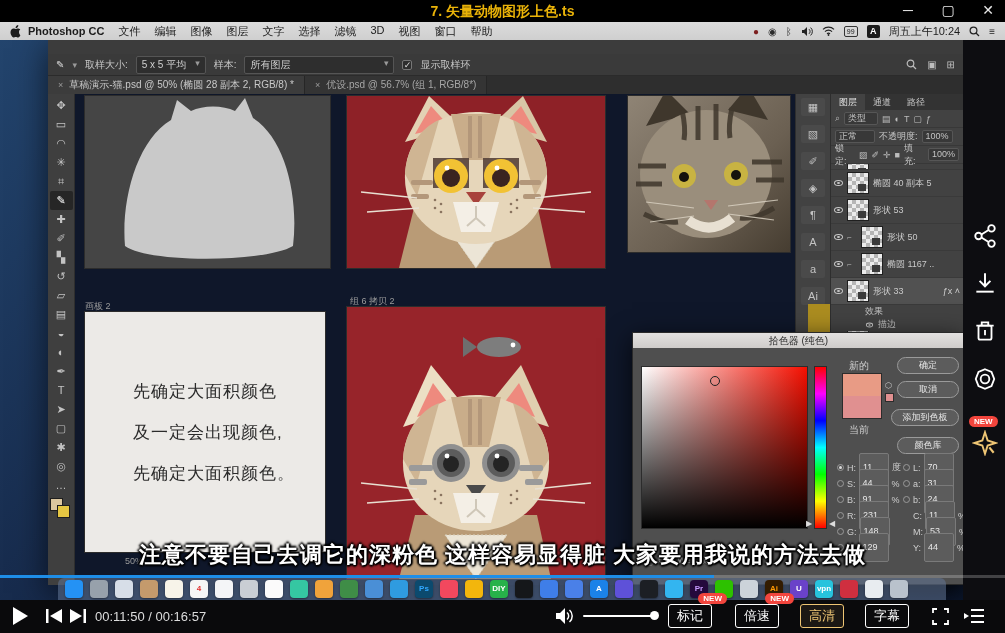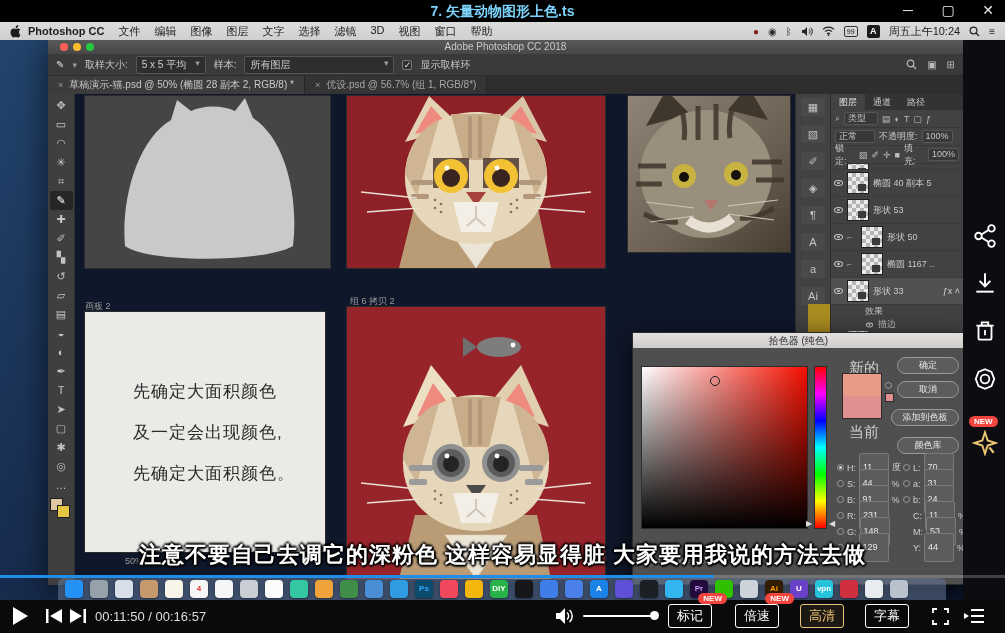--- a/index.html
+++ b/index.html
@@ -2,21 +2,21 @@
 <html><head>
 <meta charset="utf-8">
 <style>
   *{margin:0;padding:0;box-sizing:border-box}
   html,body{width:1005px;height:633px;overflow:hidden}
   body{position:relative;background:#000;font-family:"Liberation Sans",sans-serif;-webkit-font-smoothing:antialiased}
   .abs{position:absolute}
 
   
   .vtitlebar{left:0;top:0;width:1005px;height:22px;background:#000;z-index:30}
-  .vtitle{width:100%;text-align:center;line-height:22px;color:#7dd3fc;font-size:14px;font-weight:bold}
+  .vtitle{width:100%;text-align:center;line-height:22px;color:#eab308;font-size:14px;font-weight:bold}
   .wbtn{top:0;height:22px;line-height:20px;color:#e8e8e8;font-size:14px;text-align:center;width:26px;cursor:default}
   .subtitle{left:0;top:540px;width:1005px;text-align:center;color:#fff;font-size:22px;font-weight:bold;z-index:22;
     text-shadow:-2px 0 2px #000,2px 0 2px #000,0 -2px 2px #000,0 2px 2px #000,1px 1px 1px #000;letter-spacing:1px}
   .progress{left:0;top:575px;width:1005px;height:3px;background:rgba(255,255,255,.22);z-index:26}
   .progress-fill{height:3px;background:#1e8ee8}
   .playerbar{left:0;top:600px;width:1005px;height:33px;background:#0a0a0c;z-index:40}
   .pb-item{position:absolute;color:#e8e8e8}
   .pb-time{font-size:13px;color:#ddd;top:9px;left:95px}
   .pb-btn{position:absolute;top:4px;width:44px;height:24px;border:1.5px solid #fff;border-radius:3px;color:#fff;
     font-size:13px;text-align:center;line-height:21px;background:transparent;cursor:pointer}
@@ -99,21 +99,21 @@
   
   .cpicker{left:632px;top:332px;width:333px;height:253px;background:#4f4f4f;z-index:12;
     box-shadow:0 6px 24px rgba(0,0,0,.7);border:1px solid #2a2a2a}
   .cp-title{height:15px;background:linear-gradient(#e3e1e0,#cfccca);color:#2c2c2c;font-size:10px;text-align:center;line-height:15px}
   .cp-field{position:absolute;left:8px;top:33px;width:167px;height:163px;border:1px solid #2c2c2c;
     background:linear-gradient(to bottom,rgba(0,0,0,0),#000),linear-gradient(to right,#fff,#f50f00)}
   .cp-marker{position:absolute;width:10px;height:10px;border:1.5px solid #222;border-radius:50%}
   .cp-hue{position:absolute;left:181px;top:33px;width:13px;height:163px;border:1px solid #2c2c2c;
     background:linear-gradient(to bottom,#f00,#f0f,#00f,#0ff,#0f0,#ff0,#f00)}
   .hue-arrow{position:absolute;font-size:8px;color:#ddd;line-height:8px}
-  .cp-label{position:absolute;color:#cfcfcf;font-size:15px}
+  .cp-label{position:absolute;color:#cfcfcf;font-size:10px}
   .cp-swatch{position:absolute;left:209px;top:40px;width:40px;height:46px;border:1px solid #2c2c2c}
   .cp-btn{position:absolute;left:264px;width:62px;height:17px;border:1px solid #9a9a9a;border-radius:9px;
     background:#5c5c5c;color:#e6e6e6;font-size:9px;text-align:center;line-height:15px;cursor:pointer}
   .cp-rows{position:absolute;top:128px;display:flex;flex-direction:column;gap:3px}
   .cp-row{display:flex;align-items:center;gap:3px;height:13px;color:#cfcfcf;font-size:9px}
   .radio{width:7px;height:7px;border:1px solid #999;border-radius:50%;position:relative;flex:none}
   .radio.sel::after{content:"";position:absolute;inset:1px;background:#ddd;border-radius:50%}
   .cp-input{width:30px;background:#5c5c5c;border:1px solid #7a7a7a;border-radius:2px;padding:8px 3px;line-height:11px;color:#e8e8e8}
   .cp-web{position:absolute;left:10px;top:221px;display:flex;align-items:center;gap:4px;color:#cfcfcf;font-size:9px}
 
@@ -179,26 +179,20 @@
       <svg width="11" height="11" viewBox="0 0 11 11">
           <circle cx="4.5" cy="4.5" r="3.4" stroke="#222" stroke-width="1.2" fill="none"></circle>
           <path d="M7 7l3 3" stroke="#222" stroke-width="1.3"></path>
         </svg>
     </span>
     <span class="mb-ic">≡</span>
   </span>
 </div>
 
 <div class="abs pswin">
-  <div class="abs pstitle">
-    <span class="tl" style="left:12px;background:#ff5f57"></span>
-    <span class="tl" style="left:25px;background:#febc2e"></span>
-    <span class="tl" style="left:38px;background:#28c840"></span>
-    <span>Adobe Photoshop CC 2018</span>
-  </div>
 
   <div class="abs optionsbar">
     <span style="color:#ddd">✎</span>
     <span class="caret">▾</span>
     <span>取样大小:</span>
     <span class="opt-field">
       <span>5 x 5 平均</span>
         <span class="caret">▾</span>
     </span>
     <span>样本:</span>

